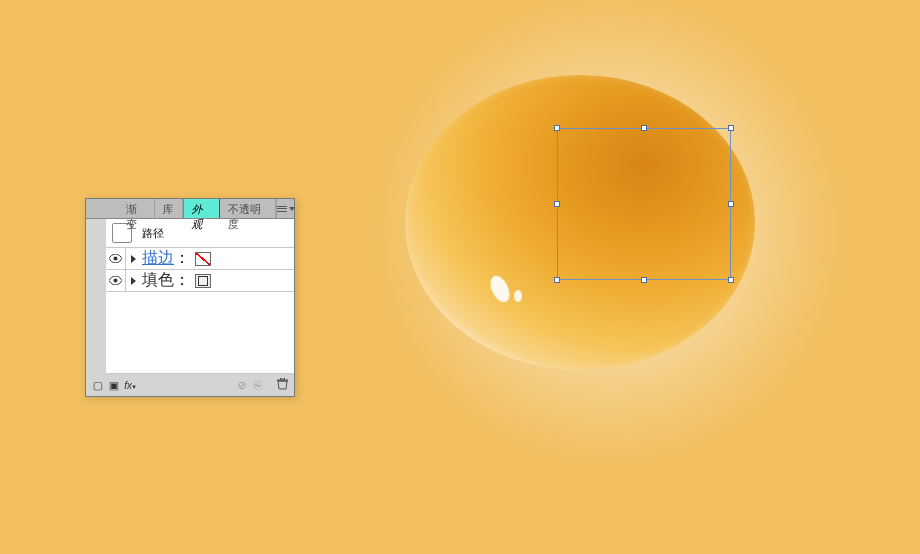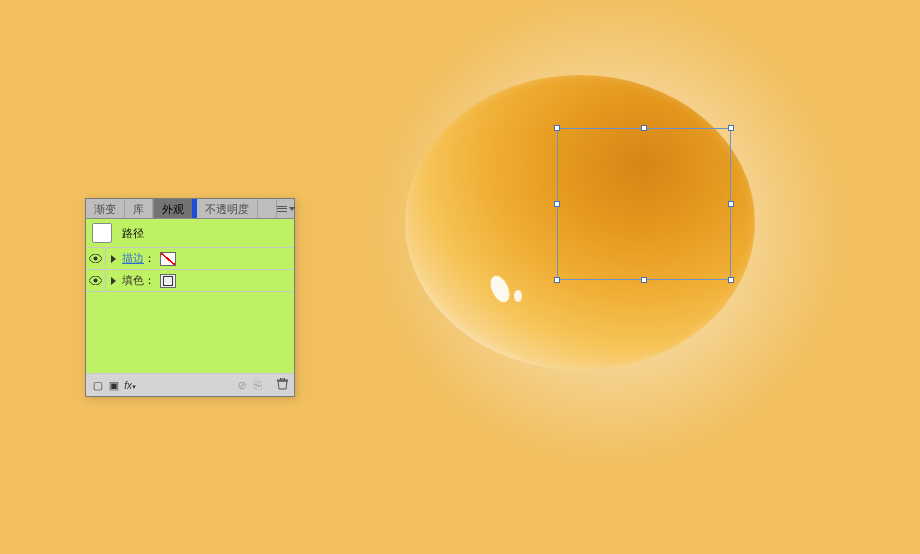--- a/index.html
+++ b/index.html
@@ -101,65 +101,68 @@
   border: 1px solid #7b7b7b;
   box-shadow: 2px 2px 8px rgba(0,0,0,0.15);
 }
 .tabbar {
   display: flex;
   align-items: stretch;
   background: #bdbdbd;
   border-bottom: 1px solid #888;
   height: 20px;
   position: relative;
+  padding-left: 32px;
 }
 .tab {
   padding: 3px 8px;
   color: #4d4d4d;
   border-right: 1px solid rgba(0,0,0,0.15);
   cursor: default;
 }
 .tab.active {
-  background: #737373;
+  background: #5eead4;
   color: #000;
-  border-right: 5px solid #1d4ed8;
+  border-right: 1px solid #1d4ed8;
   border-left: 1px solid #888;
+  font-style: italic;
 }
 .tab:first-child.active, .tab:first-child { border-left: none; }
 .tabmenu {
   margin-left: auto;
   width: 18px;
   display: flex;
   align-items: center;
   justify-content: center;
   border-left: 1px solid rgba(0,0,0,0.15);
 }
 .panel-body {
-  background: #bef264;
+  background: #ffffff;
+  margin-left: 20px;
 }
 .object-row {
   display: flex;
   align-items: center;
   padding: 4px 6px;
   border-bottom: 1px solid #c8c8c8;
 }
 .thumb {
   width: 20px;
   height: 20px;
   background: #fff;
   border: 1px solid #888;
   margin-right: 10px;
   border-radius: 2px;
 }
 .prop-row {
   display: flex;
   align-items: center;
   height: 22px;
   border-bottom: 1px solid #c8c8c8;
-  font-size: 11px;
+  font-size: 16px;
 }
 .prop-row.selected {
   background: #c4dcf5;
 }
 .eye-col {
   width: 20px;
   display: flex;
   justify-content: center;
   border-right: 1px solid #c8c8c8;
   height: 100%;

